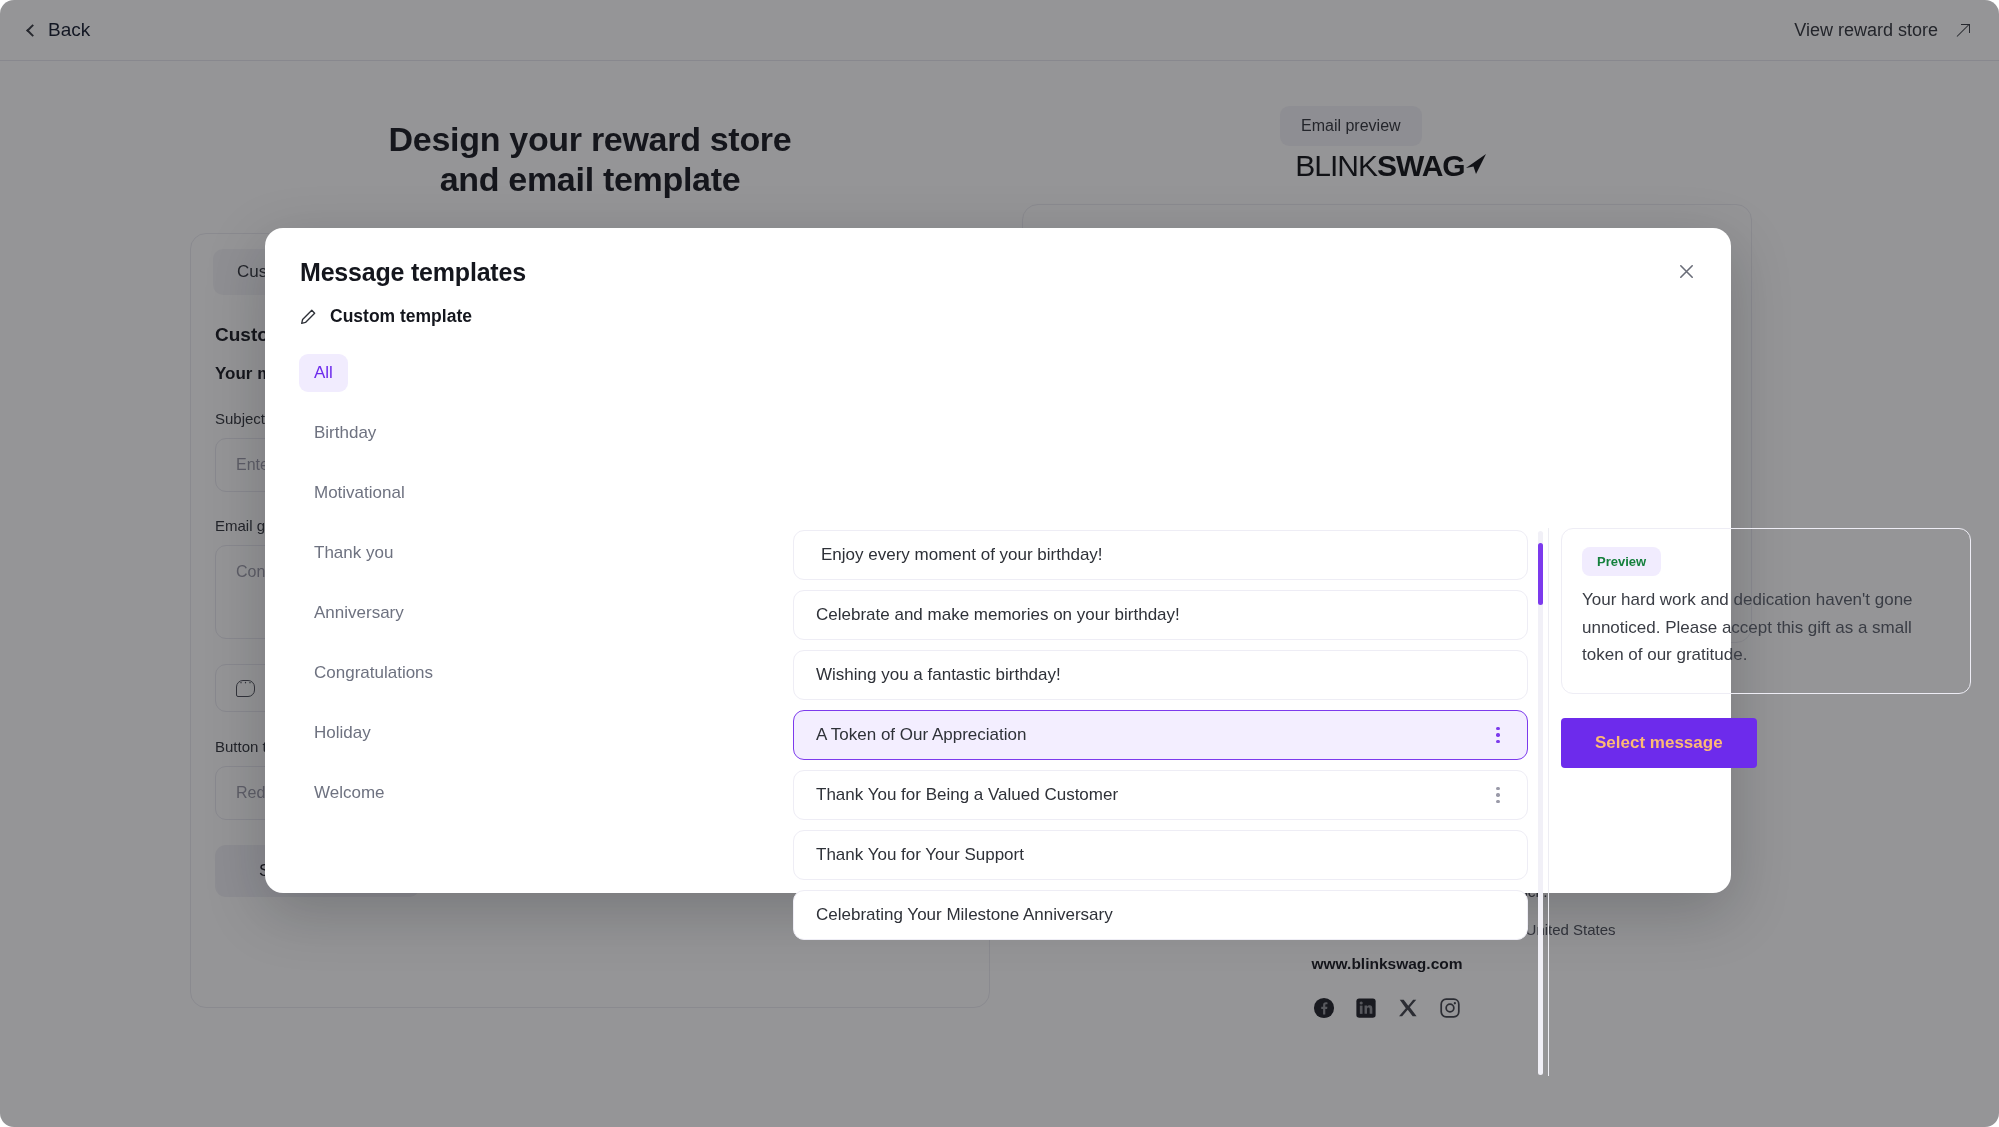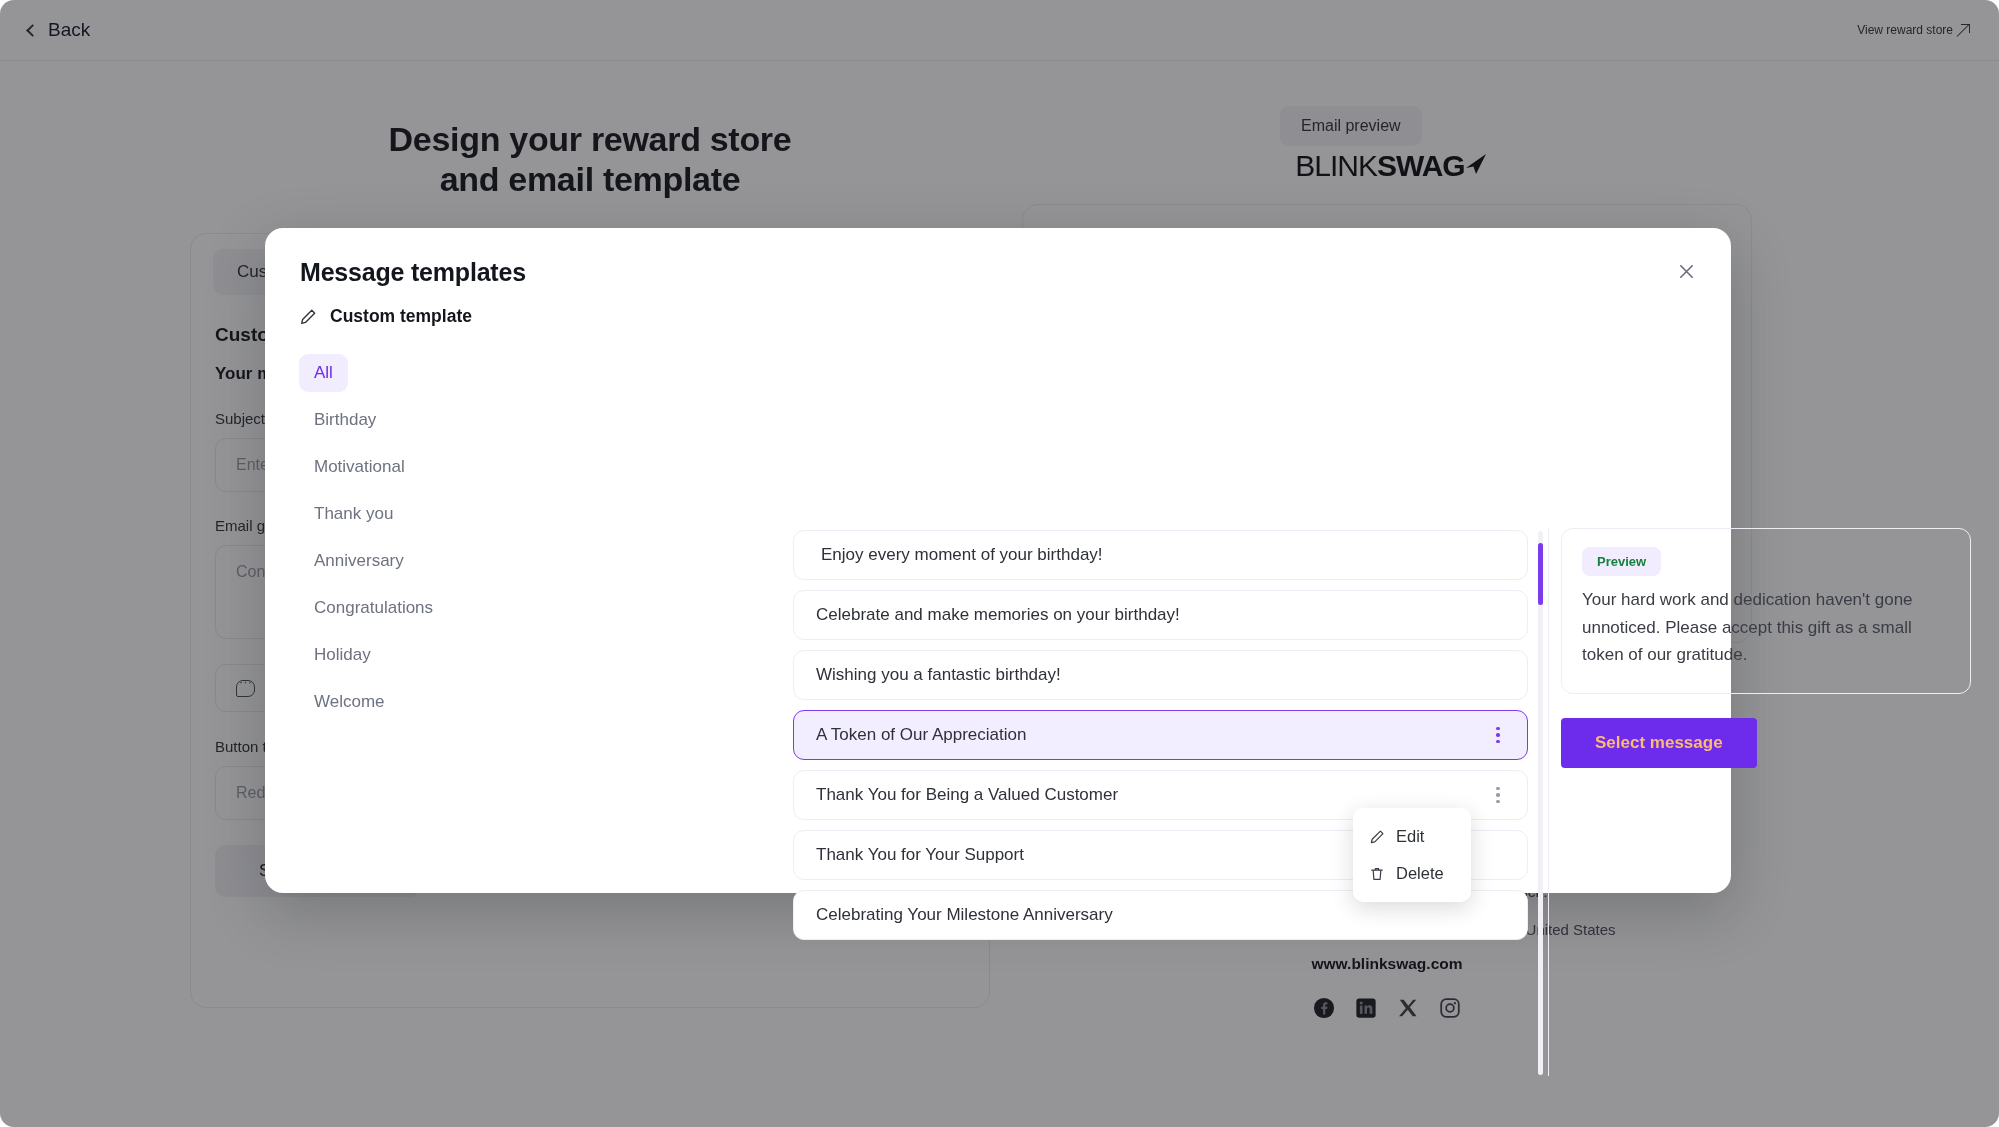--- a/index.html
+++ b/index.html
@@ -51,23 +51,23 @@
     display: inline-block;
     width: 9px; height: 9px;
     border-left: 2px solid #33363d;
     border-bottom: 2px solid #33363d;
     transform: rotate(45deg);
     margin-left: 2px;
   }
   .view-store {
     display: flex;
     align-items: center;
-    gap: 3px;
+    gap: 18px;
     color: #2e3138;
-    font-size: 12px;
+    font-size: 18px;
     cursor: pointer;
   }
   .arrow-ne {
     position: relative;
     width: 15px; height: 15px;
   }
   .arrow-ne::before {
     content: "";
     position: absolute;
     left: 1px; top: 13px;
@@ -352,21 +352,21 @@
     font-size: 17.5px;
     font-weight: 700;
     color: #14161d;
   }
   .cat-item {
     display: block;
     font-size: 17px;
     color: #6e7280;
     padding: 9px 15px;
     border-radius: 9px;
-    margin-bottom: 9px;
+    margin-bottom: 22px;
     width: fit-content;
     min-width: 42px;
     cursor: pointer;
   }
   .cat-item.active {
     background: #f1ecfe;
     color: #6d2bec;
     font-weight: 400;
   }
 
@@ -683,34 +683,20 @@
           <div class="tpl-item">
             <span class="tpl-text">Celebrating Your Milestone Anniversary</span>
           </div>
         </div>
     </div>
 
     <div class="tpl-scroll-track">
       <div class="tpl-scroll-thumb"></div>
     </div>
 
-    <div class="ctx-menu">
-      <div class="ctx-item">
-        <svg width="16" height="16" viewBox="0 0 20 20">
-          <path d="M14.2 2.6 L17.4 5.8 L7.2 16 L3 17 L4 12.8 Z" fill="none" stroke="#3a3d45" stroke-width="1.5" stroke-linejoin="round"></path>
-        </svg>
-        <span>Edit</span>
-      </div>
-      <div class="ctx-item">
-        <svg width="16" height="16" viewBox="0 0 20 20">
-          <path d="M3.5 5.2h13M8 5.2V3.4h4v1.8M5.2 5.2l.9 11.4h7.8l.9-11.4" fill="none" stroke="#3a3d45" stroke-width="1.5" stroke-linecap="round" stroke-linejoin="round"></path>
-        </svg>
-        <span>Delete</span>
-      </div>
-    </div>
 
     <div class="divider-v"></div>
 
     <div class="preview-panel">
       <div class="preview-box">
         <div class="preview-chip">Preview</div>
         <div class="preview-text">Your hard work and dedication haven't gone unnoticed. Please accept this gift as a small token of our gratitude.</div>
       </div>
       <button class="select-msg-btn">Select message</button>
     </div>

